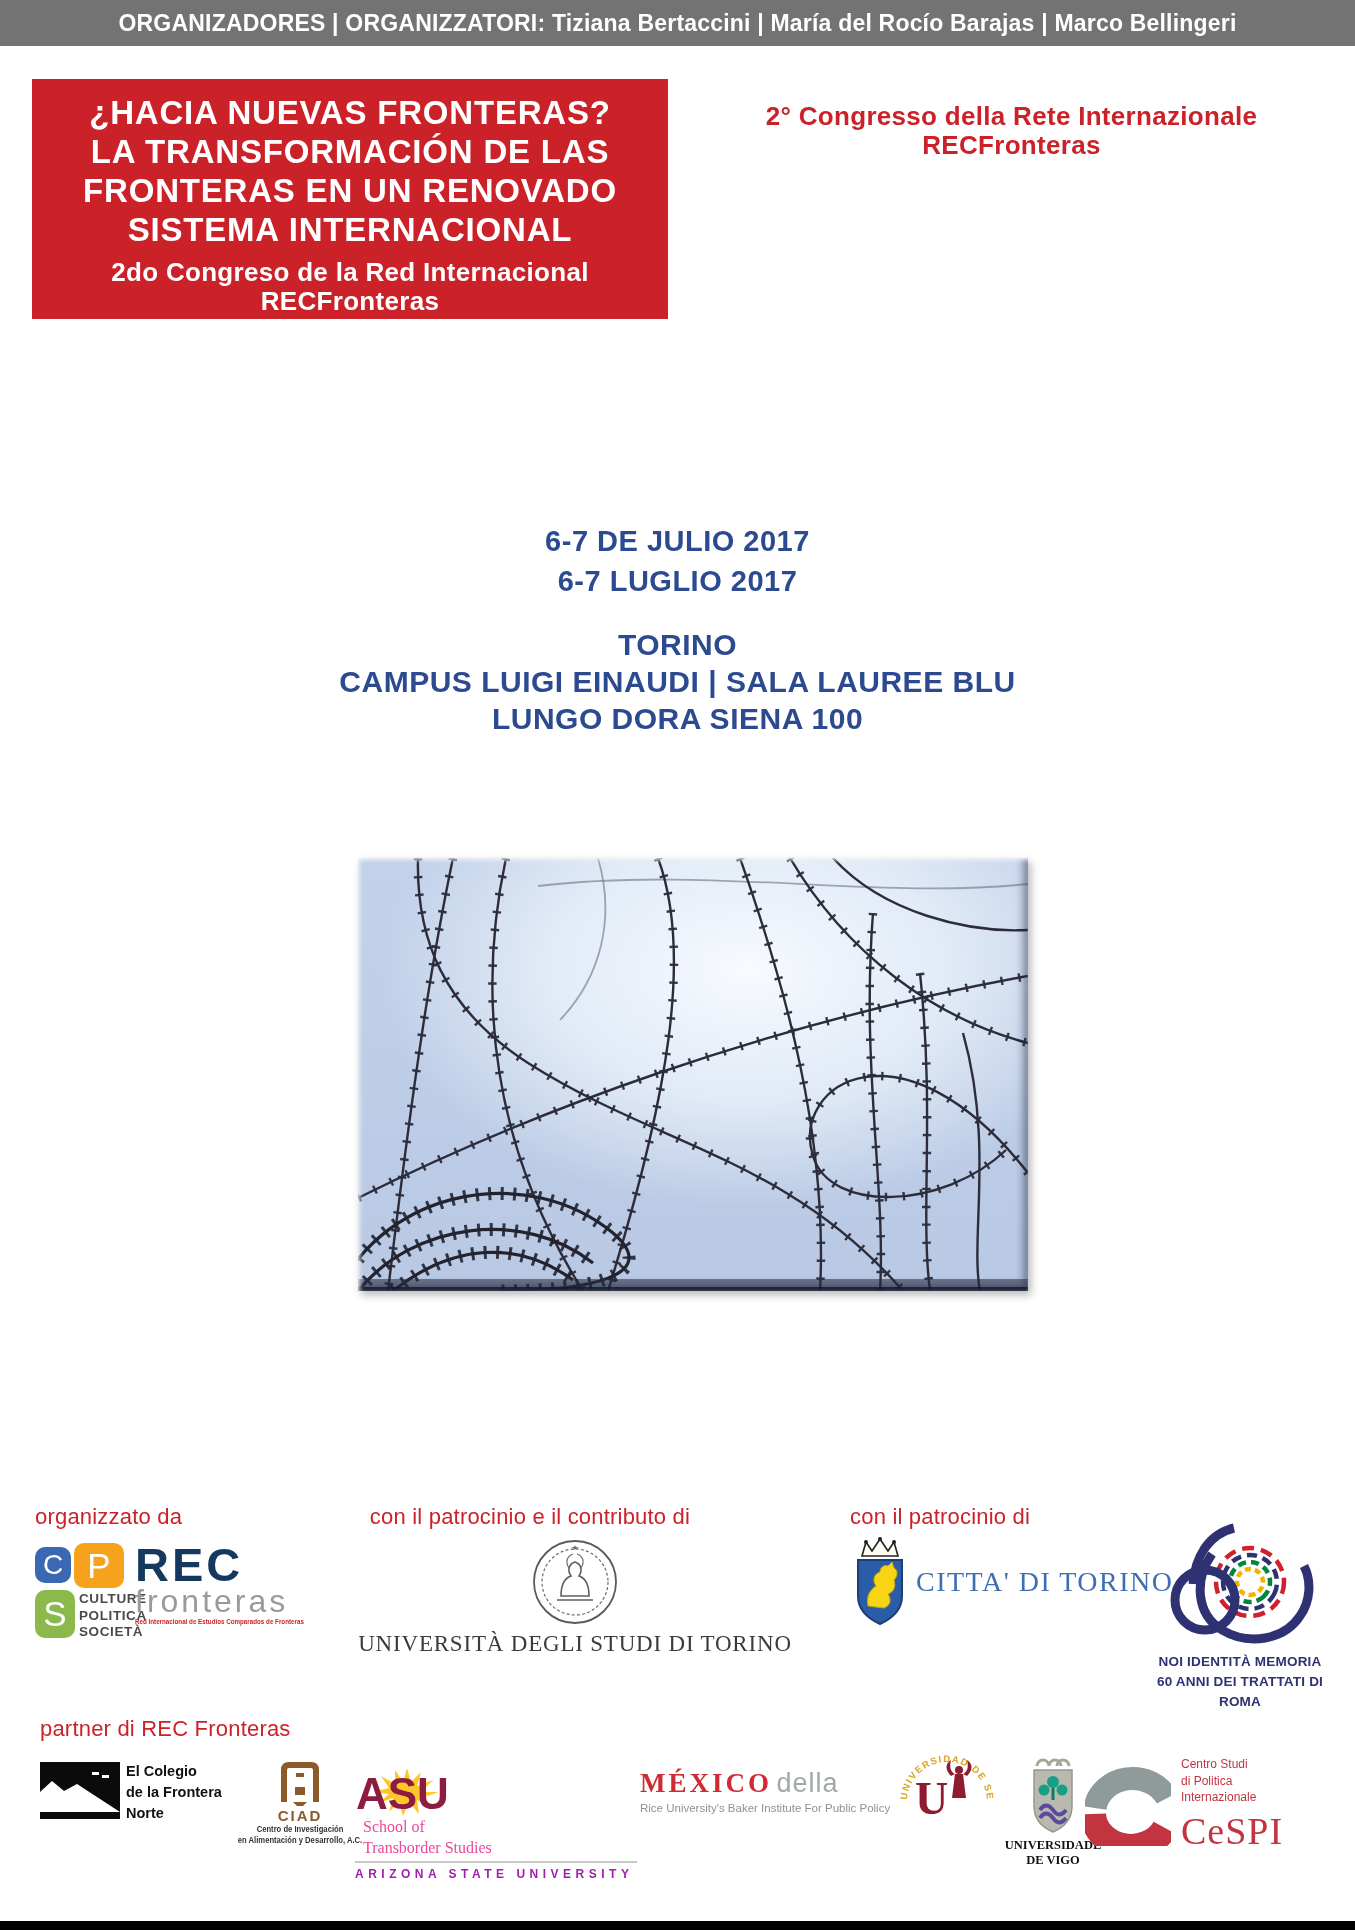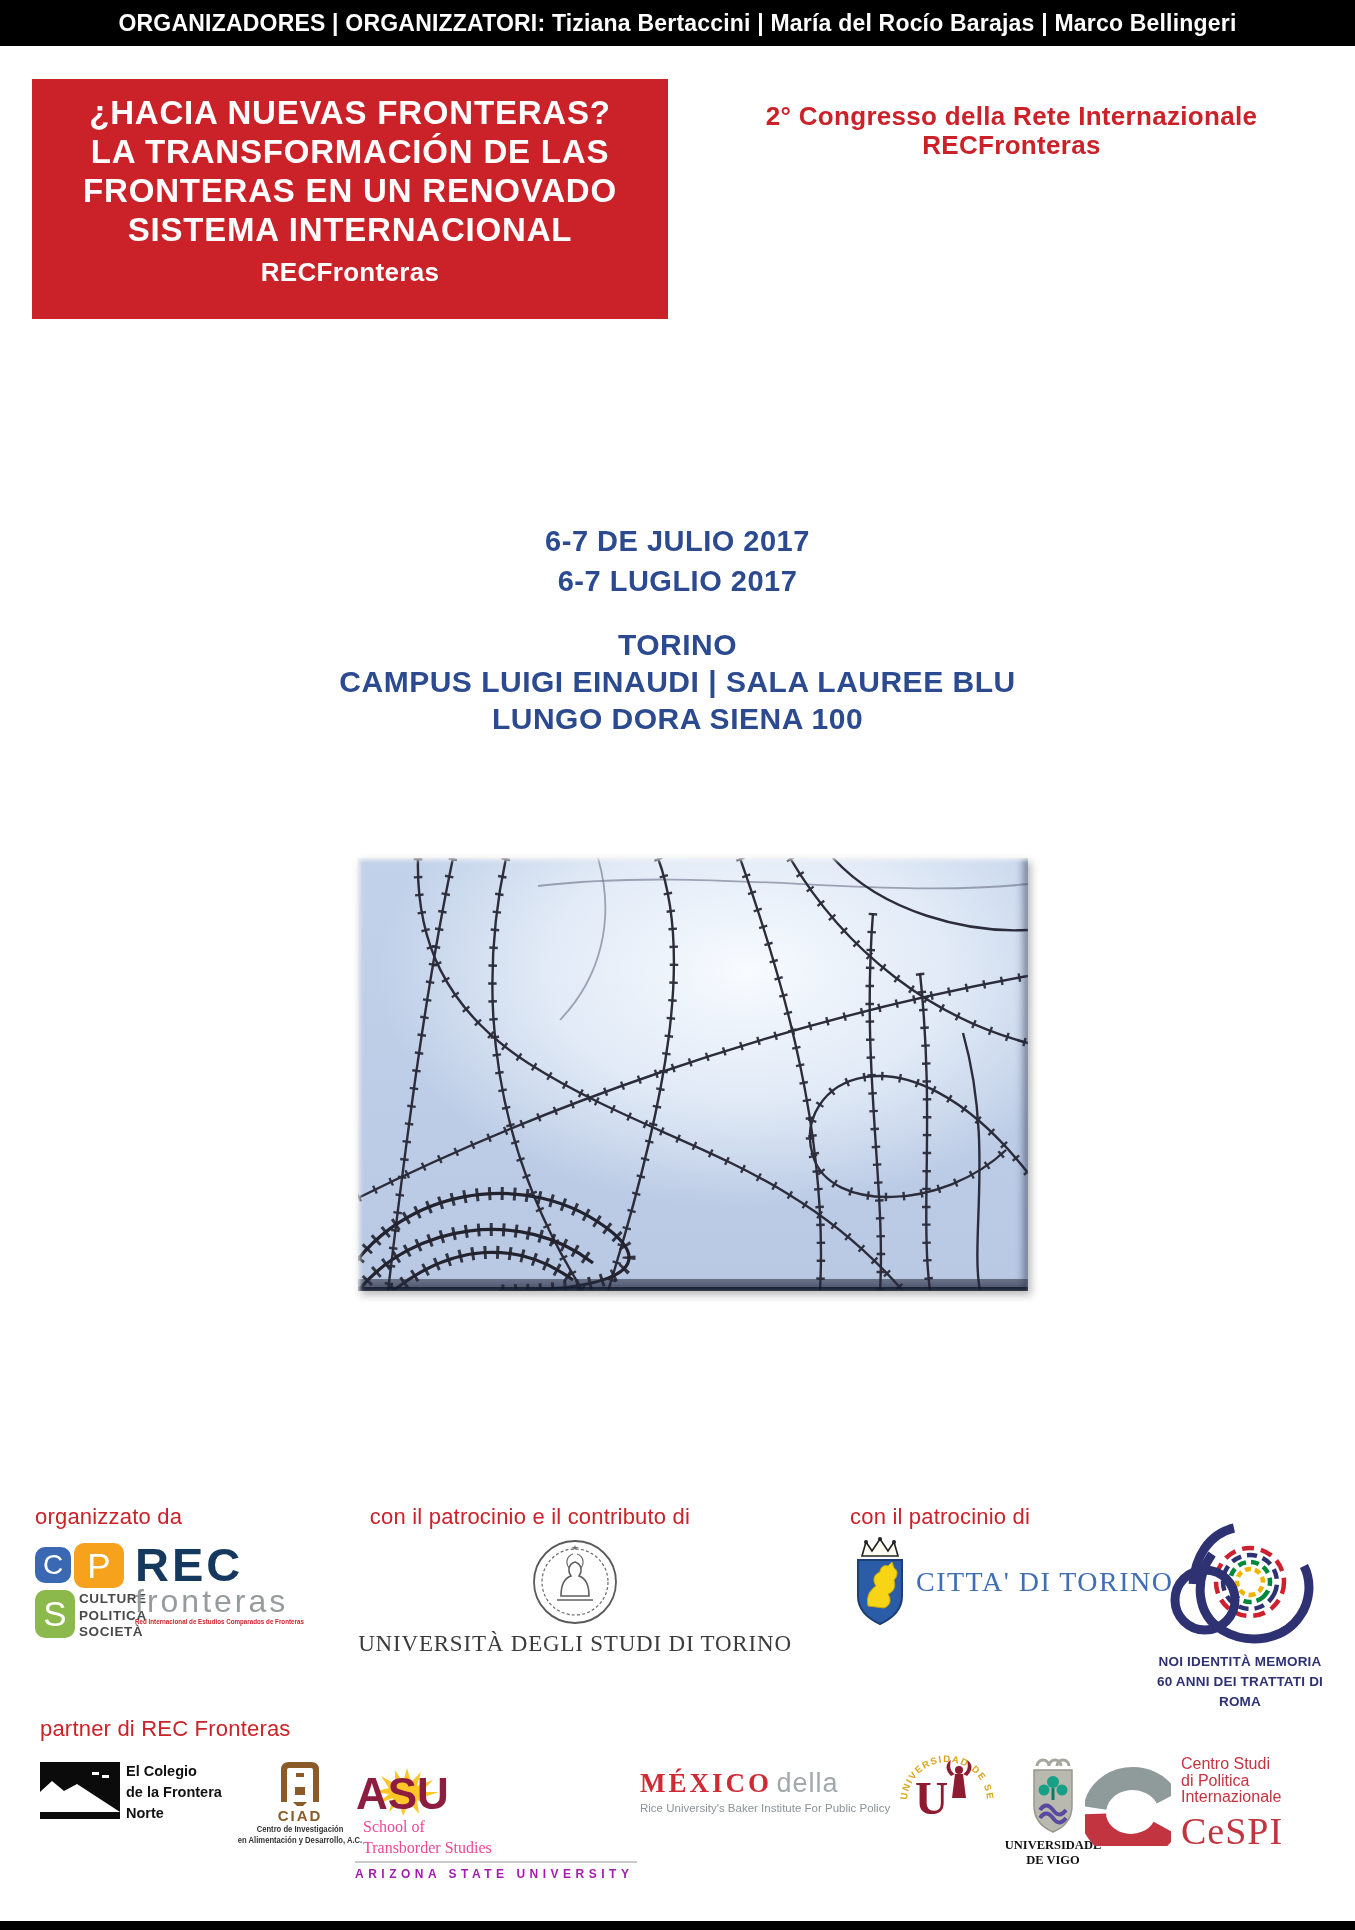--- a/index.html
+++ b/index.html
@@ -26,21 +26,21 @@
   .photo svg{display:block;width:100%;height:100%;}
   .photo::after{content:"";position:absolute;inset:0;pointer-events:none;
     box-shadow:inset 2px 2px 4px rgba(255,255,255,.85), inset -4px -5px 8px rgba(25,35,65,.55);}
   .wire{fill:none;stroke:#2c2c3a;stroke-width:2.4;}
   .barb{fill:none;stroke:#2c2c3a;stroke-width:8.5;stroke-dasharray:2.4 15.5;opacity:.95;}
   .coil{fill:none;stroke:#23232f;stroke-width:3.2;}
   .coilbarb{fill:none;stroke:#23232f;stroke-width:13;stroke-dasharray:3 9.5;opacity:.9;}
   .farwire{fill:none;stroke:#6a6f85;stroke-width:1.8;opacity:.6;}
 
   
-  .banner{left:0;top:1416px;width:1355px;height:46px;background:#000000;color:#ffffff;
+  .banner{left:0;top:1416px;width:1355px;height:46px;background:#737373;color:#ffffff;
           display:flex;align-items:center;justify-content:center;font-size:23px;font-weight:600;letter-spacing:.2px;}
 
   
   .red-label{color:#cb2229;font-size:22px;letter-spacing:.2px;}
 
   
   .cps-tile{position:absolute;border-radius:10px;color:#fff;display:flex;align-items:center;justify-content:center;font-weight:400;}
   .cps-words span{display:block;font-size:13.5px;font-weight:700;color:#4a4a4a;letter-spacing:.6px;line-height:16.5px;}
   .rec-word{font-size:47px;font-weight:900;color:#15395e;letter-spacing:3px;line-height:44px;}
   .rec-front{font-size:32px;font-weight:400;color:#969b9e;letter-spacing:3px;line-height:32px;margin-top:-2px;}
@@ -66,38 +66,39 @@
   .asu-school{font-family:"Liberation Serif",serif;font-size:16px;color:#ec4899;line-height:21px;}
   .asu-univ{border-top:2px solid #c9c9c9;margin-top:3px;padding-top:4px;font-size:12px;font-weight:700;
             color:#a21caf;letter-spacing:4.5px;white-space:nowrap;}
   .mexico{left:640px;top:1768px;width:260px;}
   .mex-red{font-family:"Liberation Serif",serif;font-size:27px;font-weight:700;color:#d02a35;letter-spacing:3px;}
   .mex-gray{font-size:27px;color:#a3a8ab;letter-spacing:1px;}
   .mex-tag{font-size:11.5px;color:#8c9296;margin-top:3px;white-space:nowrap;}
   .vigo{left:1003px;top:1758px;width:100px;text-align:center;}
   .vigo-text span{display:block;font-family:"Liberation Serif",serif;font-size:12.5px;font-weight:700;color:#111;line-height:15px;}
   .cespi{left:1085px;top:1756px;}
-  .cespi-tag span{display:block;font-size:16px;color:#c23440;line-height:16.5px;}
+  .cespi-tag span{display:block;font-size:12px;color:#c23440;line-height:16.5px;}
   .cespi-name{font-family:"Liberation Serif",serif;font-size:38px;color:#c23440;margin-top:3px;letter-spacing:1px;}
 
   .bottom-bar{left:0;top:1921px;width:1355px;height:9px;background:#000;}
 </style>
 </head>
 <body>
 
 <div class="poster">
 
   <div class="hdr hdr-left">
     <div class="hdr-title">
       <span>¿HACIA NUEVAS FRONTERAS?</span>
       <span>LA TRANSFORMACIÓN DE LAS</span>
       <span>FRONTERAS EN UN RENOVADO</span>
       <span>SISTEMA INTERNACIONAL</span>
     </div>
     <div class="hdr-sub">
+      <span>2do Congreso de la Red Internacional</span>
       <span>RECFronteras</span>
     </div>
   </div>
 
   <div class="hdr hdr-right">
     <div class="hdr-sub">
       <span>2° Congresso della Rete Internazionale</span>
       <span>RECFronteras</span>
     </div>
   </div>

